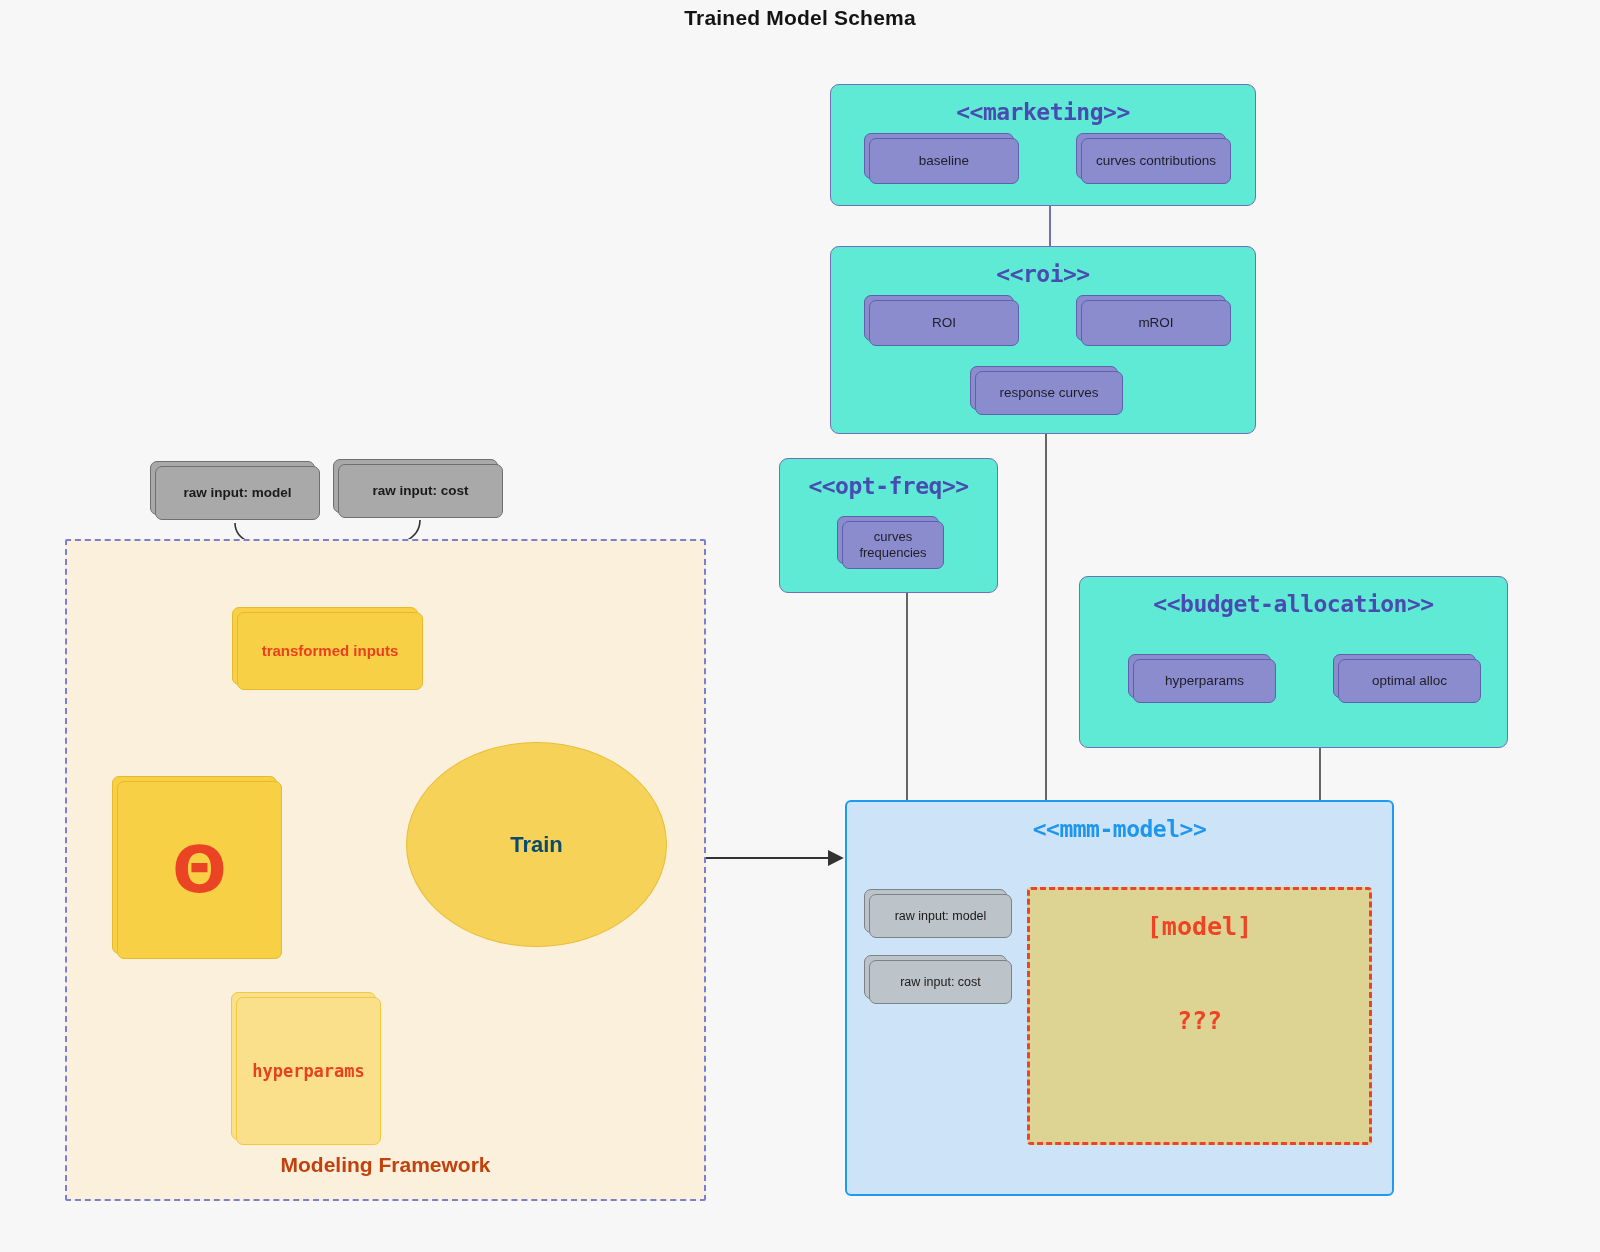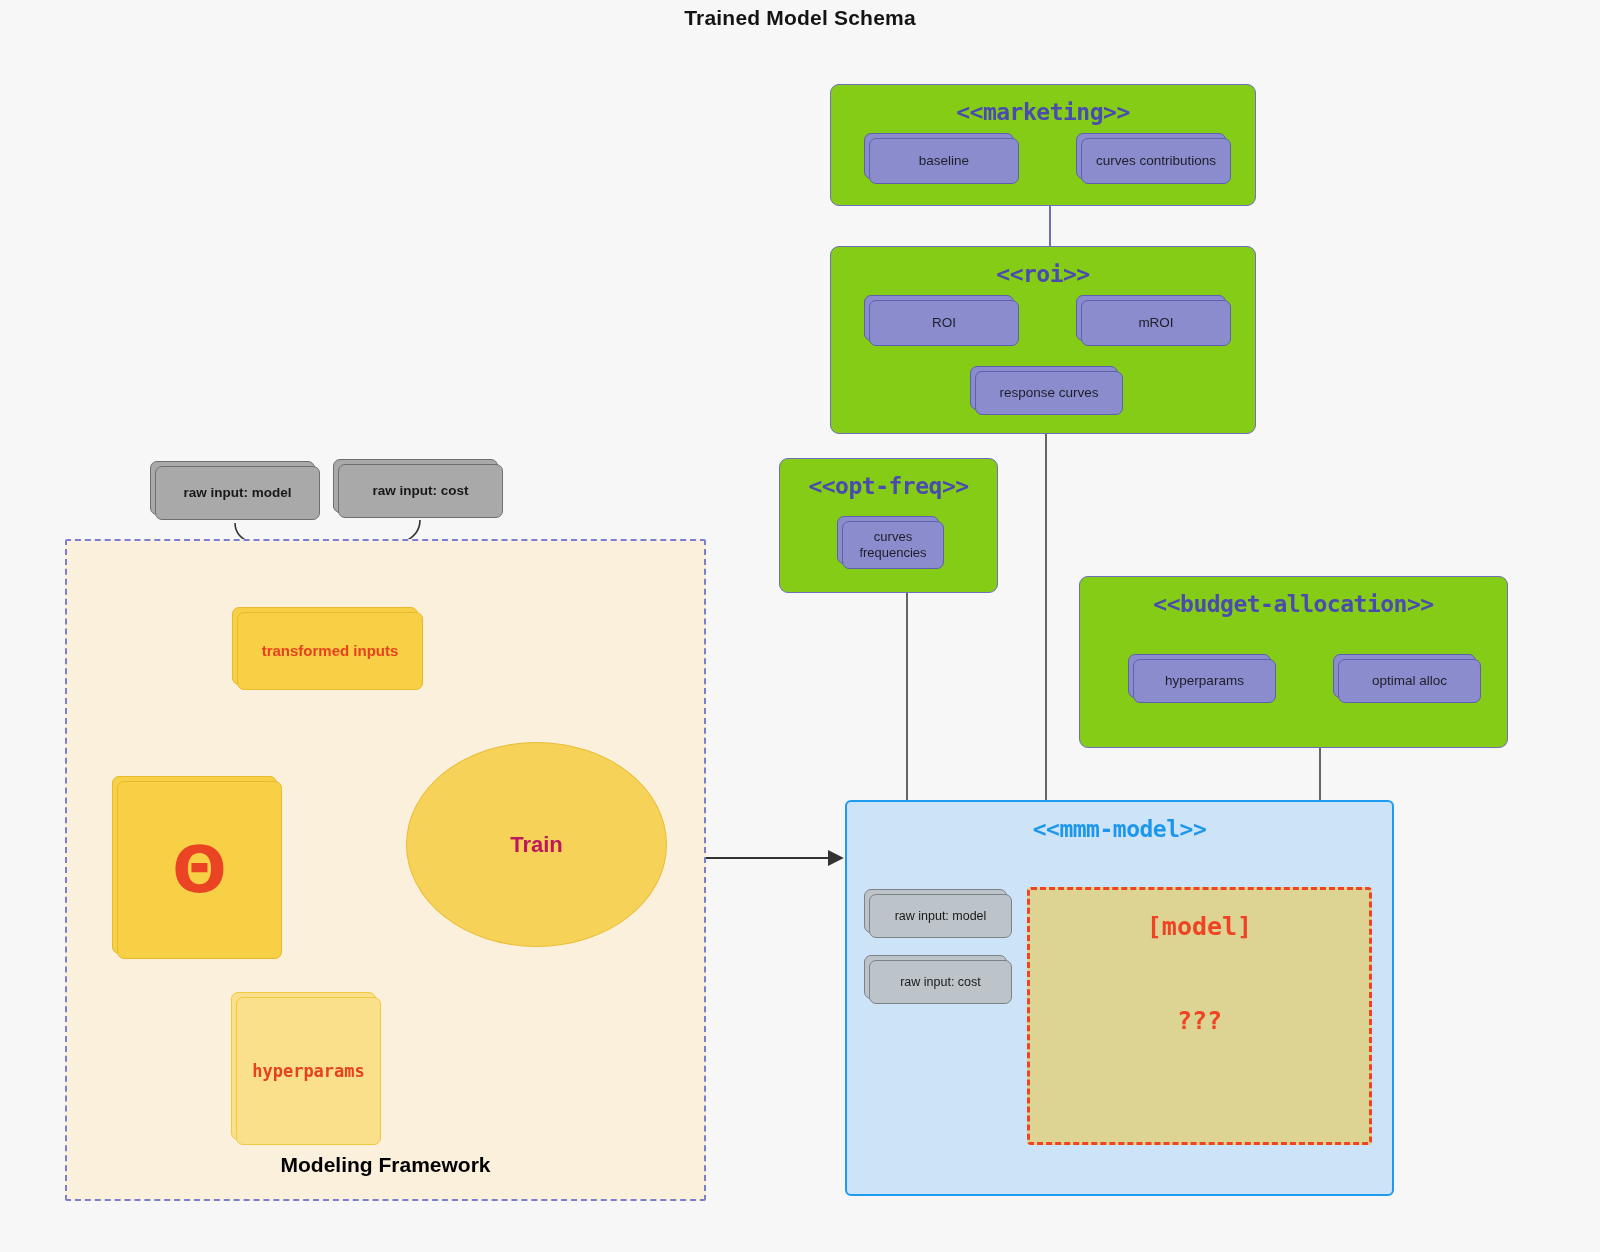--- a/index.html
+++ b/index.html
@@ -50,21 +50,21 @@
   
   .ynode .shadow, .ynode .face {
     background:#f7d046; border:1.8px solid #e8b92b;margin-top:24px;
   }
   .ynode .face { color:#e8411f; font-size:15px; font-weight:bold; }
   .ynode.light .shadow, .ynode.light .face { background:#fae08a; border-color:#f1c83f; }
 
   
   .pkg {
     position:absolute;
-    background:#84cc16;
+    background:#5eead4;
     border:1.6px solid #6f70b8;
     border-radius:9px;
   }
   .pkg > .pkg-title {
     position:absolute; left:0; top:14px; width:100%;
     text-align:center;
     font-family:"DejaVu Sans Mono","Liberation Mono",monospace;
     font-weight:bold; font-size:23px; color:#4a4bb0;
     letter-spacing:-0.5px;
   }
@@ -75,29 +75,29 @@
 
   
   .framework {
     position:absolute;
     background:#faf0dc;
     border:2px dashed #7b7fd4;
     border-radius:2px;
   }
   .framework-label {
     position:absolute; left:0; bottom:22px; width:100%;
-    text-align:center; font-size:21px; font-weight:bold; color:#000000;
+    text-align:center; font-size:21px; font-weight:bold; color:#c2410c;
   }
 
   
   .ellipse {
     position:absolute; border-radius:50%;
     background:#f7d259; border:1.8px solid #e9bd33;
     display:flex; align-items:center; justify-content:center;
-    color:#be185d; font-size:22px; font-weight:bold;
+    color:#0c4a6e; font-size:22px; font-weight:bold;
   }
 
   
   .theta-glyph {
     font-family:"DejaVu Sans", sans-serif;
     font-size:64px; font-weight:bold; color:#ea4424; line-height:1;
   }
 
   
   .mono { font-family:"DejaVu Sans Mono","Liberation Mono",monospace; }

